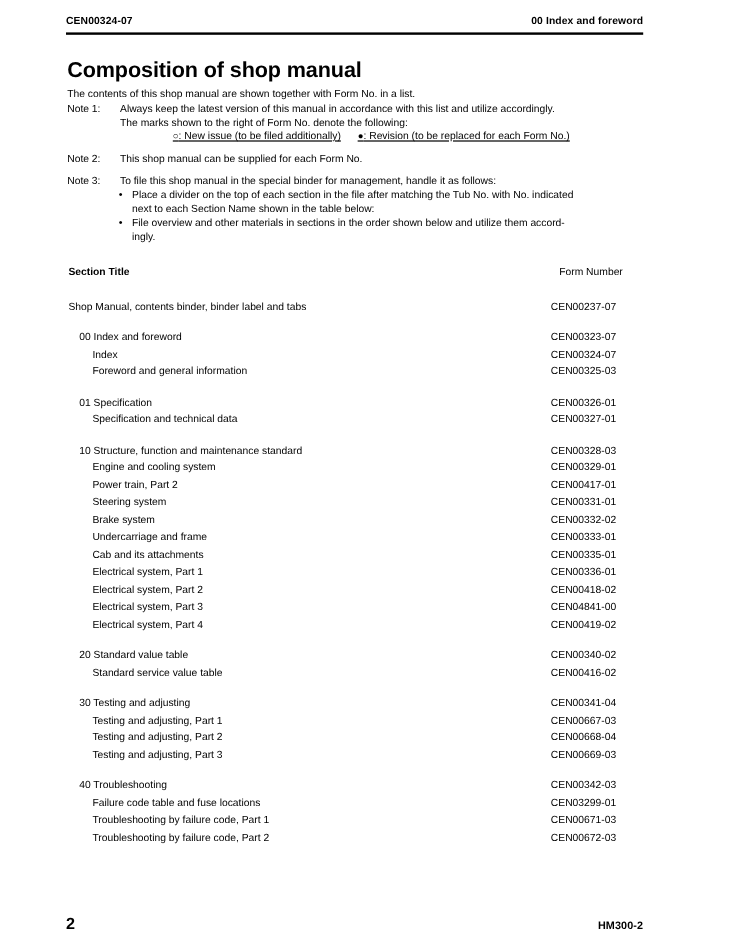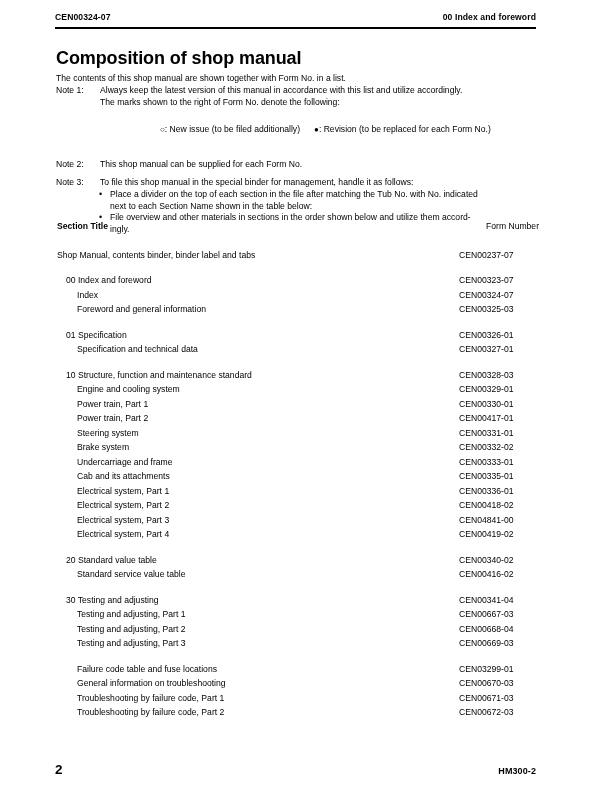--- a/index.html
+++ b/index.html
@@ -84,21 +84,22 @@
     left: 0;
     top: 0;
     width: 38px;
   }
   .note-cont {
     padding-left: 44px;
     margin: 0;
   }
   .marks-line {
     padding-left: 88px;
-    margin: 16px;
+    margin: 0;
+    text-decoration: underline;
   }
   .marks-line .mark-gap {
     display: inline-block;
     width: 14px;
   }
   .mark-open {
     font-size: 8px;
   }
   .mark-filled {
     font-size: 8px;
@@ -136,21 +137,21 @@
     top: 0;
     white-space: nowrap;
   }
   .row .form-cell {
     position: absolute;
     left: 403px;
     top: 0;
     white-space: nowrap;
   }
   .row.lvl-head .title-cell { left: 1px; font-weight: bold; }
-  .row.lvl-head .form-cell  { left: 404px; padding-left: 26px; }
+  .row.lvl-head .form-cell  { left: 384px; padding-left: 26px; }
   .row.lvl-0 .title-cell { left: 1px; }
   .row.lvl-1 .title-cell { left: 10px; }
   .row.lvl-2 .title-cell { left: 21px; }
 
   .spacer-sm { height: 11px; }
   .spacer-md { height: 14px; }
 
   
   .footer-page-no {
     position: absolute;
@@ -259,24 +260,20 @@
       <div class="spacer-sm"></div>
       <div class="row lvl-1">
         <span class="title-cell">10 Structure, function and maintenance standard</span>
         <span class="form-cell">CEN00328-03</span>
       </div>
       <div class="row lvl-2">
         <span class="title-cell">Engine and cooling system</span>
         <span class="form-cell">CEN00329-01</span>
       </div>
       <div class="row lvl-2">
-        <span class="title-cell">Power train, Part 1</span>
-        <span class="form-cell">CEN00330-01</span>
-      </div>
-      <div class="row lvl-2">
         <span class="title-cell">Power train, Part 2</span>
         <span class="form-cell">CEN00417-01</span>
       </div>
       <div class="row lvl-2">
         <span class="title-cell">Steering system</span>
         <span class="form-cell">CEN00331-01</span>
       </div>
       <div class="row lvl-2">
         <span class="title-cell">Brake system</span>
         <span class="form-cell">CEN00332-02</span>
@@ -325,29 +322,29 @@
       </div>
       <div class="row lvl-2">
         <span class="title-cell">Testing and adjusting, Part 2</span>
         <span class="form-cell">CEN00668-04</span>
       </div>
       <div class="row lvl-2">
         <span class="title-cell">Testing and adjusting, Part 3</span>
         <span class="form-cell">CEN00669-03</span>
       </div>
       <div class="spacer-sm"></div>
+      <div class="row lvl-1">
+        <span class="title-cell">40 Troubleshooting</span>
+        <span class="form-cell">CEN00342-03</span>
+      </div>
       <div class="row lvl-2">
         <span class="title-cell">Failure code table and fuse locations</span>
         <span class="form-cell">CEN03299-01</span>
       </div>
       <div class="row lvl-2">
-        <span class="title-cell">General information on troubleshooting</span>
-        <span class="form-cell">CEN00670-03</span>
-      </div>
-      <div class="row lvl-2">
         <span class="title-cell">Troubleshooting by failure code, Part 1</span>
         <span class="form-cell">CEN00671-03</span>
       </div>
       <div class="row lvl-2">
         <span class="title-cell">Troubleshooting by failure code, Part 2</span>
         <span class="form-cell">CEN00672-03</span>
       </div>
     </div>
 
   <div class="footer-page-no">2</div>

